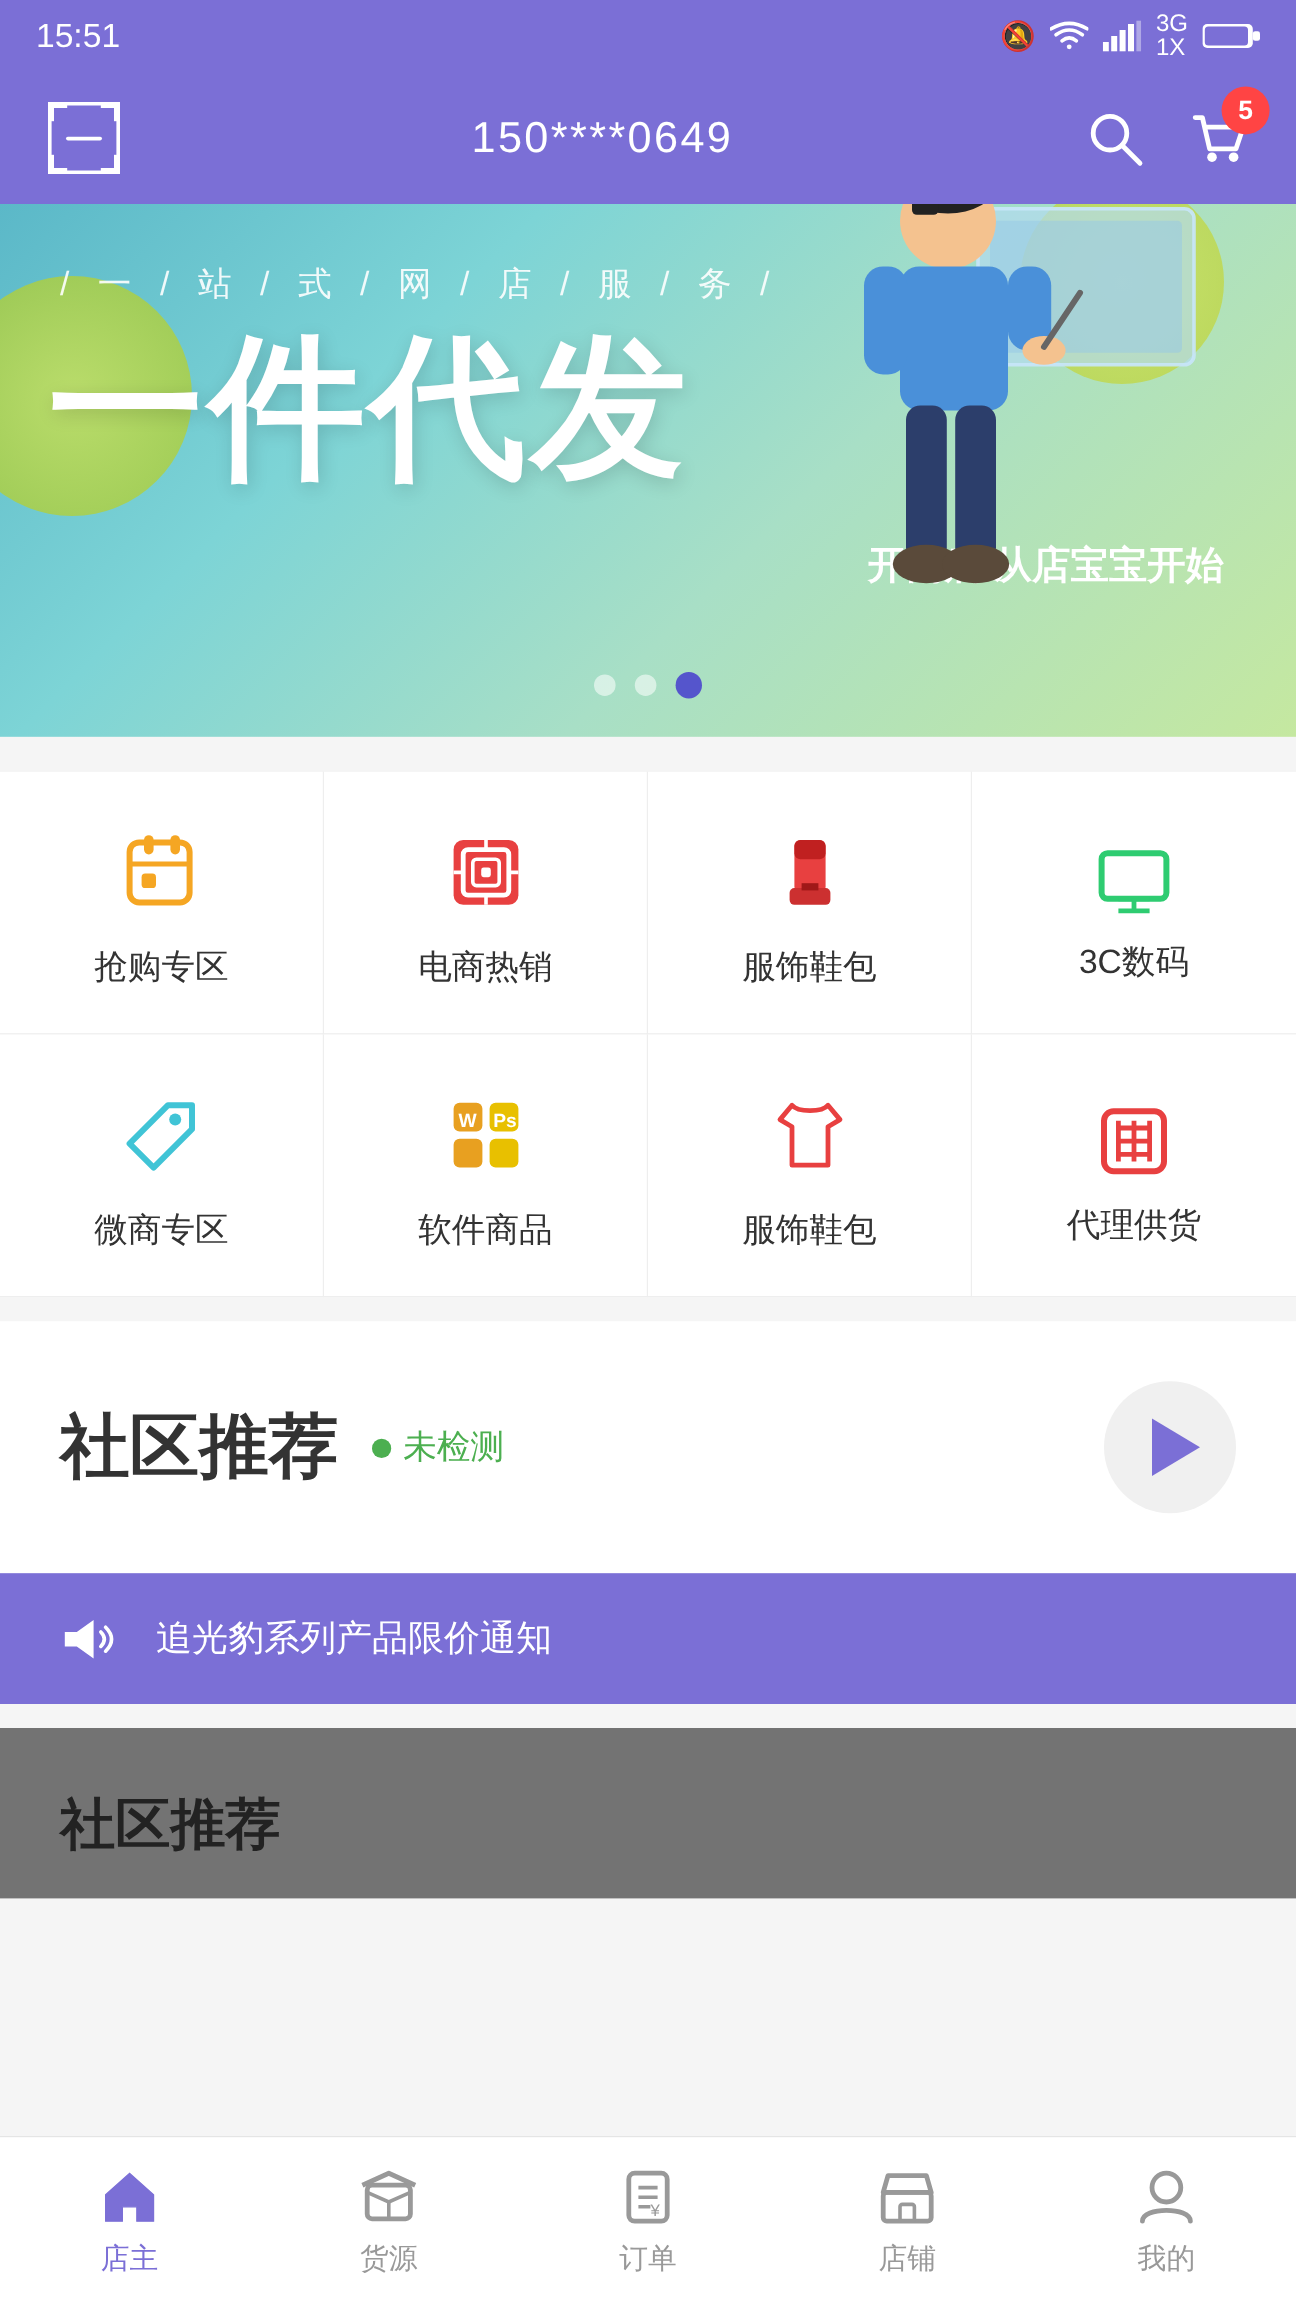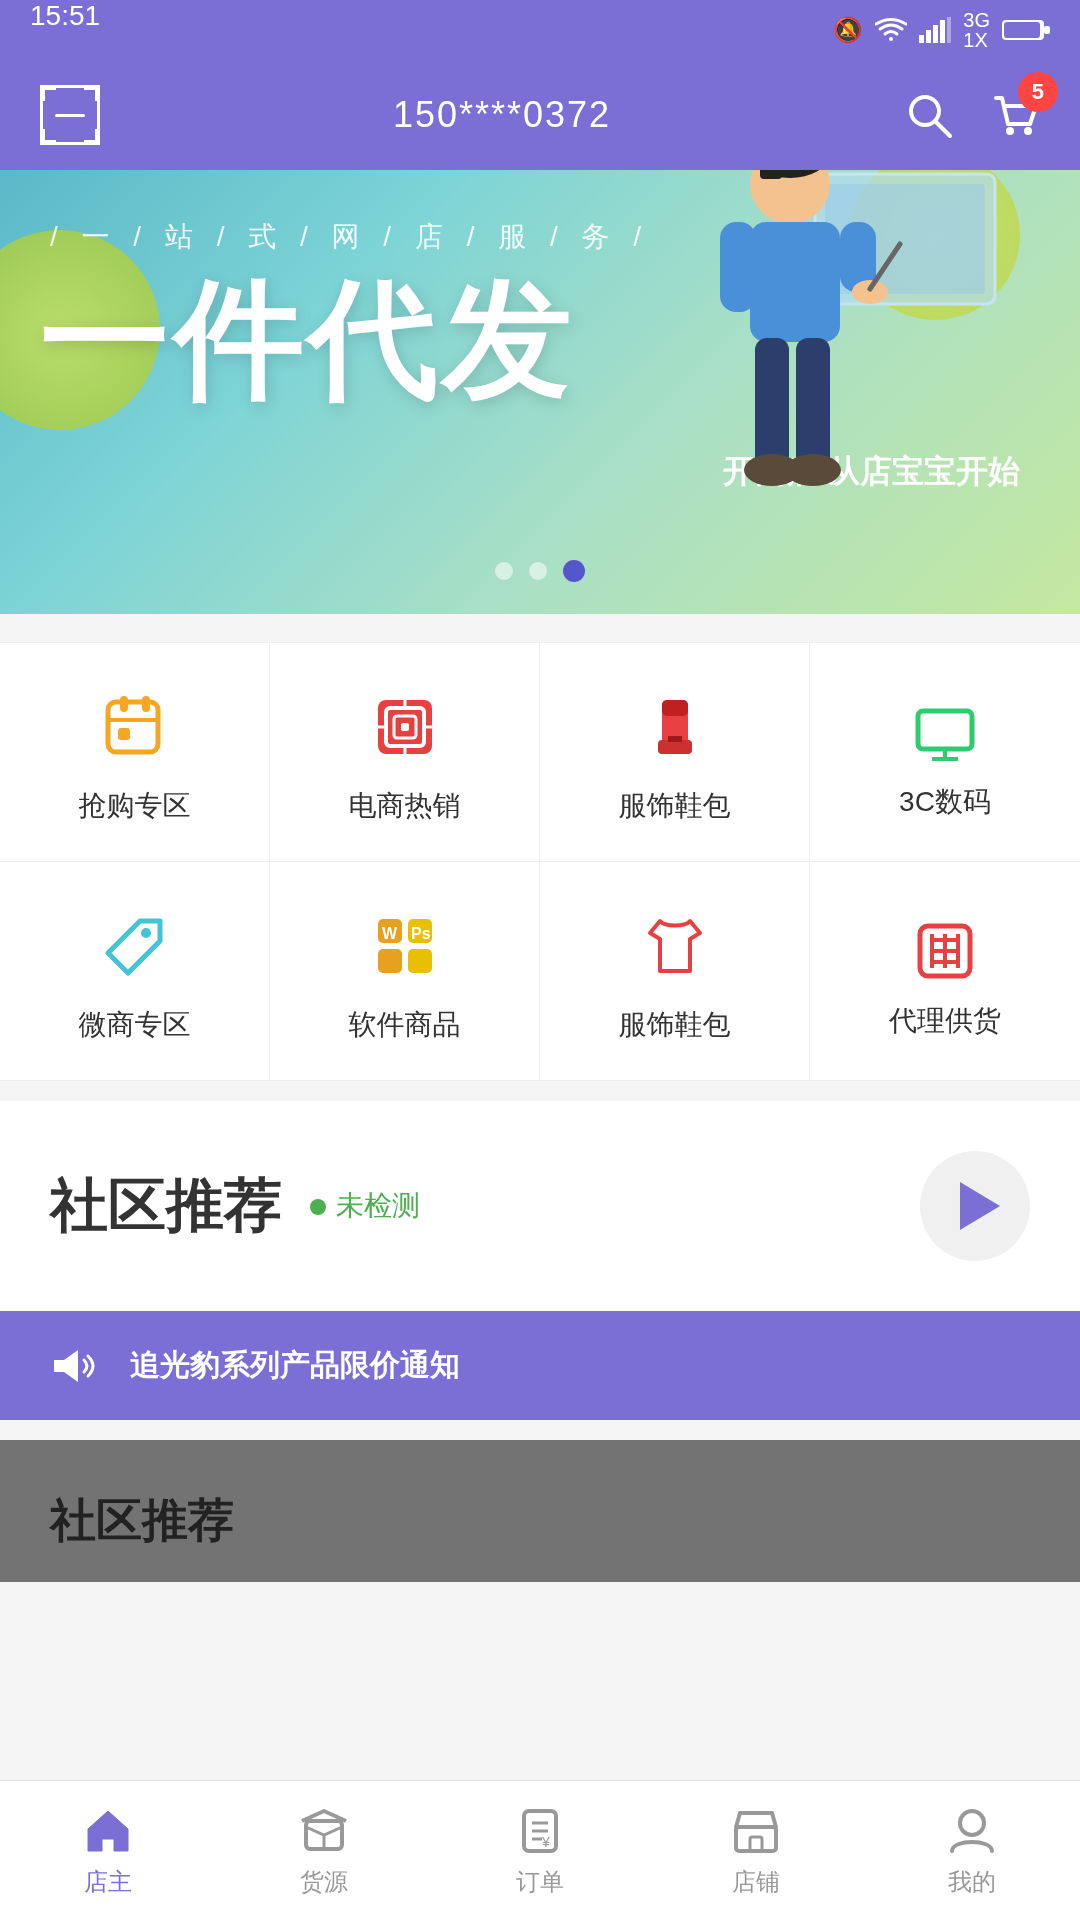--- a/index.html
+++ b/index.html
@@ -11,20 +11,21 @@
       background: #f5f5f5;
       position: relative;
       overflow-x: hidden;
     }
 
     
     .status-bar {
       background: #7b6fd6;
       height: 60px;
       display: flex;
+      align-items: center;
       justify-content: space-between;
       padding: 0 30px;
       color: white;
       font-size: 28px;
       font-weight: 500;
     }
     .status-right {
       display: flex;
       align-items: center;
       gap: 12px;
@@ -260,21 +261,20 @@
       margin-top: 0;
     }
     .announce-icon {
       color: white;
       font-size: 40px;
       flex-shrink: 0;
     }
     .announce-text {
       color: white;
       font-size: 30px;
-      font-weight: bold;
     }
 
     
     .section-title-bar {
       background: #737373;
       padding: 50px 50px 30px;
       margin-top: 20px;
     }
     .section-title {
       font-size: 46px;
@@ -356,21 +356,21 @@
 </div>
 
 <div class="header">
   <div class="header-scan">
     <div class="scan-corner scan-corner-tl"></div>
     <div class="scan-corner scan-corner-tr"></div>
     <div class="scan-corner scan-corner-bl"></div>
     <div class="scan-corner scan-corner-br"></div>
     <div class="scan-line"></div>
   </div>
-  <div class="header-title">150****0372</div>
+  <div class="header-title">150****0649</div>
   <div class="header-actions">
     <div class="search-icon-wrap">
       <svg width="50" height="50" viewBox="0 0 50 50" fill="none">
         <circle cx="21" cy="21" r="14" stroke="white" stroke-width="4"></circle>
         <line x1="31" y1="31" x2="46" y2="46" stroke="white" stroke-width="4" stroke-linecap="round"></line>
       </svg>
     </div>
     <div class="cart-icon-wrap">
       <svg width="50" height="50" viewBox="0 0 50 50" fill="none">
         <path d="M6 8 L12 8 L18 34 L40 34 L46 16 L14 16" stroke="white" stroke-width="4" stroke-linecap="round" stroke-linejoin="round"></path>

